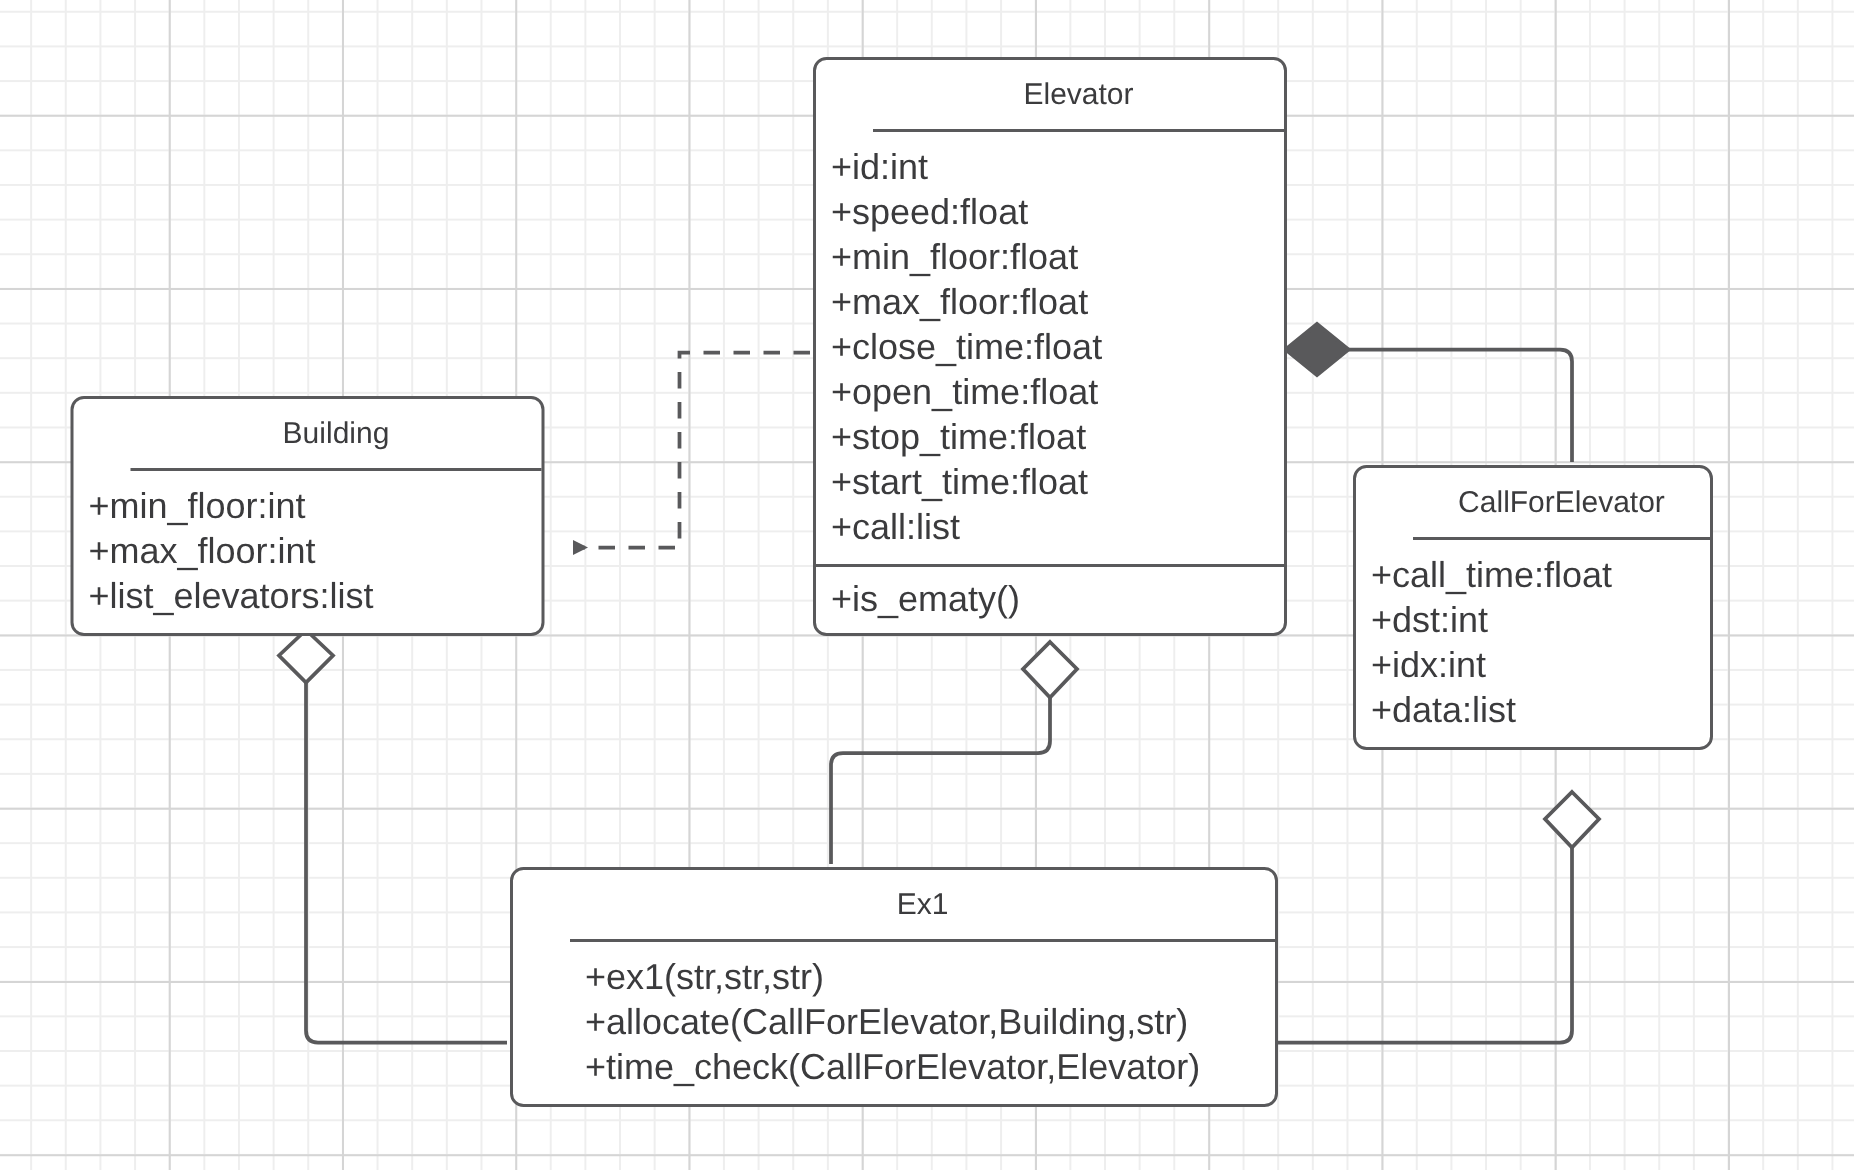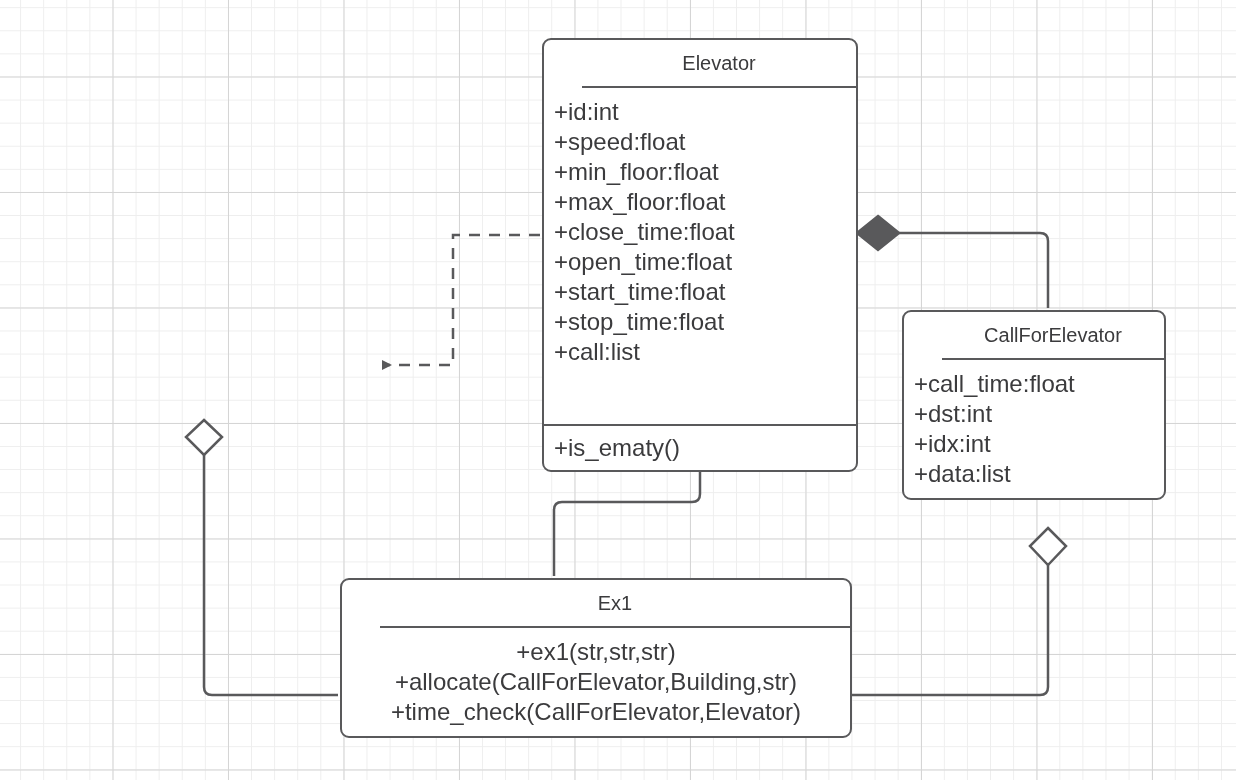--- a/index.html
+++ b/index.html
@@ -53,38 +53,38 @@
     white-space: nowrap;
     margin-left: 38px;
   }
   .uml-compartment {
     box-sizing: border-box;
     padding: 9px 0 9px 0;
     font-size: 20px;
   }
   .uml-compartment.border-top {
     border-top: 2.5px solid #59595b;
-    margin-top: 48px;
   }
   .uml-row {
     font-size: 24px;
     line-height: 30px;
     white-space: nowrap;
     padding-left: 10px;
   }
   .uml-row.centered {
     padding-left: 0;
-    text-align: center;
+    text-align: left;
+    margin-left: 48px;
   }
   
   #class-elevator      { left: 542px;  top: 38px;  width: 316px; }
   #class-elevator .uml-ops { padding: 0; }
   #class-elevator .uml-ops .uml-row { line-height: 44px; }
   #class-building      { left: 47px;   top: 264px; width: 316px; }
-  #class-callforelevator { left: 902px; top: 310px; width: 264px; }
+  #class-callforelevator { left: 902px; top: 310px; width: 240px; }
   #class-ex1           { left: 340px;  top: 578px; width: 512px; }
 </style>
 </head>
 <body>
 
 <div id="canvas">
 
   <svg id="wires" viewBox="0 0 1236 780" width="1236" height="780" xmlns="http://www.w3.org/2000/svg">
     <defs>
       <marker id="arrow-filled" markerWidth="12" markerHeight="12" refX="10" refY="5" orient="auto" markerUnits="userSpaceOnUse">
@@ -109,29 +109,37 @@
 
   <div class="uml-class" id="class-elevator">
     <div class="uml-title">Elevator</div>
     <div class="uml-compartment uml-attrs">
       <div class="uml-row">+id:int</div>
       <div class="uml-row">+speed:float</div>
       <div class="uml-row">+min_floor:float</div>
       <div class="uml-row">+max_floor:float</div>
       <div class="uml-row">+close_time:float</div>
       <div class="uml-row">+open_time:float</div>
+      <div class="uml-row">+stop_time:float</div>
       <div class="uml-row">+start_time:float</div>
-      <div class="uml-row">+stop_time:float</div>
       <div class="uml-row">+call:list</div>
     </div>
     <div class="uml-compartment uml-ops border-top">
       <div class="uml-row">+is_ematy()</div>
     </div>
   </div>
 
+  <div class="uml-class" id="class-building">
+    <div class="uml-title">Building</div>
+    <div class="uml-compartment">
+      <div class="uml-row">+min_floor:int</div>
+      <div class="uml-row">+max_floor:int</div>
+      <div class="uml-row">+list_elevators:list</div>
+    </div>
+  </div>
 
   <div class="uml-class" id="class-callforelevator">
     <div class="uml-title">CallForElevator</div>
     <div class="uml-compartment">
       <div class="uml-row">+call_time:float</div>
       <div class="uml-row">+dst:int</div>
       <div class="uml-row">+idx:int</div>
       <div class="uml-row">+data:list</div>
     </div>
   </div>

